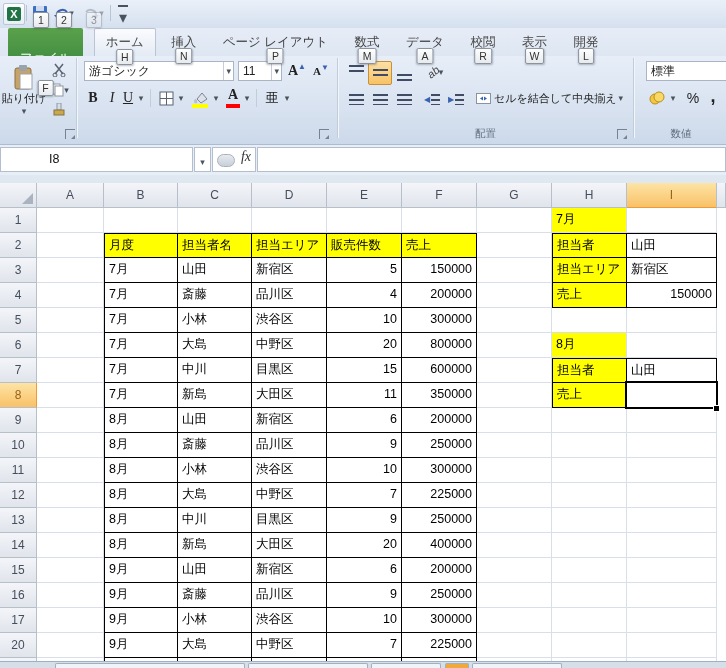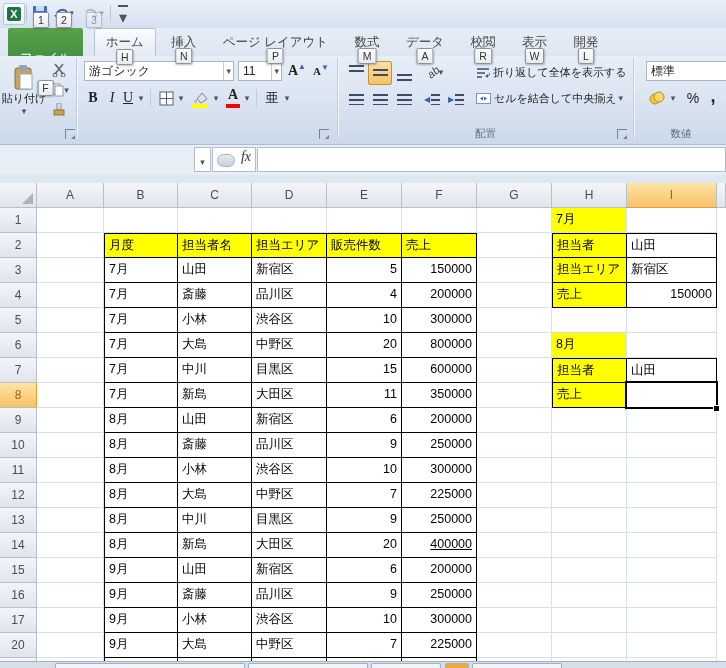--- a/index.html
+++ b/index.html
@@ -278,28 +278,20 @@
       <div class="icbox active" style="left:28px;top:4px">
           <span class="stripes" style="height:8px"></span>
         </div>
       <div class="icbox" style="left:52px;top:4px">
           <span class="stripes" style="height:7px;align-self:flex-end;margin-bottom:3px"></span>
         </div>
       <div class="btn" style="left:80px;top:4px;width:30px;height:22px">
         <span style="display:inline-block;transform:rotate(-40deg);font-size:11px;color:#444;font-style:italic">ab</span>
           <span class="dd">▾</span>
       </div>
-      <div class="btn" style="left:136px;top:4px;width:152px;height:22px;justify-content:flex-start">
-        <svg width="14" height="11" style="margin-right:3px">
-          <path d="M1 2 H13 M1 6 H9 M1 10 H6" stroke="#3f4c63" stroke-width="1.5"></path>
-          <path d="M13 6 q2 2 -1 3 l-2 0" stroke="#3a62b0" fill="none"></path>
-          <path d="M12 7 L9 9 L12 11 Z" fill="#3a62b0"></path>
-        </svg>
-        <span class="smalltext">折り返して全体を表示する</span>
-      </div>
       <div class="icbox" style="left:4px;top:30px">
           <span class="stripes"></span>
         </div>
       <div class="icbox" style="left:28px;top:30px">
           <span class="stripes"></span>
         </div>
       <div class="icbox" style="left:52px;top:30px">
           <span class="stripes"></span>
         </div>
       <div class="icbox" style="left:80px;top:30px">
@@ -340,20 +332,21 @@
         <span style="font-size:14px;color:#222">%</span>
       </div>
       <div class="btn" style="left:70px;top:28px;width:14px;height:22px">
         <span style="font-size:18px;font-weight:bold;color:#222">,</span>
       </div>
       <div class="grp-label">数値</div>
     </div>
   </div>
 
   <div id="fbar">
+    <div id="namebox">I8</div>
     <div id="nb-dd"><span class="dd">▾</span></div>
     <div id="fx-zone">
       <span id="fx-pill"></span>
       <span id="fx-btn">fx</span>
     </div>
     <div id="finput"></div>
   </div>
   <div id="fbar-under"></div>
 
   <div id="grid">
@@ -497,21 +490,21 @@
       <div class="cell tb num" style="left: 402px; top: 325px; width: 75px; height: 25px;">250000</div>
       <div class="cell" style="left: 477px; top: 325px; width: 75px; height: 25px;"></div>
       <div class="cell" style="left: 552px; top: 325px; width: 75px; height: 25px;"></div>
       <div class="cell" style="left: 627px; top: 325px; width: 90px; height: 25px;"></div>
       <div class="ghdr rowhdr" style="left: 0px; top: 350px; width: 37px; height: 25px;">14</div>
       <div class="cell" style="left: 37px; top: 350px; width: 67px; height: 25px;"></div>
       <div class="cell tb tb-l" style="left: 104px; top: 350px; width: 74px; height: 25px;">8月</div>
       <div class="cell tb" style="left: 178px; top: 350px; width: 74px; height: 25px;">新島</div>
       <div class="cell tb" style="left: 252px; top: 350px; width: 75px; height: 25px;">大田区</div>
       <div class="cell tb num" style="left: 327px; top: 350px; width: 75px; height: 25px;">20</div>
-      <div class="cell tb num" style="left: 402px; top: 350px; width: 75px; height: 25px; text-decoration: underline;">400000</div>
+      <div class="cell tb num" style="left: 402px; top: 350px; width: 75px; height: 25px;">400000</div>
       <div class="cell" style="left: 477px; top: 350px; width: 75px; height: 25px;"></div>
       <div class="cell" style="left: 552px; top: 350px; width: 75px; height: 25px;"></div>
       <div class="cell" style="left: 627px; top: 350px; width: 90px; height: 25px;"></div>
       <div class="ghdr rowhdr" style="left: 0px; top: 375px; width: 37px; height: 25px;">15</div>
       <div class="cell" style="left: 37px; top: 375px; width: 67px; height: 25px;"></div>
       <div class="cell tb tb-l" style="left: 104px; top: 375px; width: 74px; height: 25px;">9月</div>
       <div class="cell tb" style="left: 178px; top: 375px; width: 74px; height: 25px;">山田</div>
       <div class="cell tb" style="left: 252px; top: 375px; width: 75px; height: 25px;">新宿区</div>
       <div class="cell tb num" style="left: 327px; top: 375px; width: 75px; height: 25px;">6</div>
       <div class="cell tb num" style="left: 402px; top: 375px; width: 75px; height: 25px;">200000</div>

